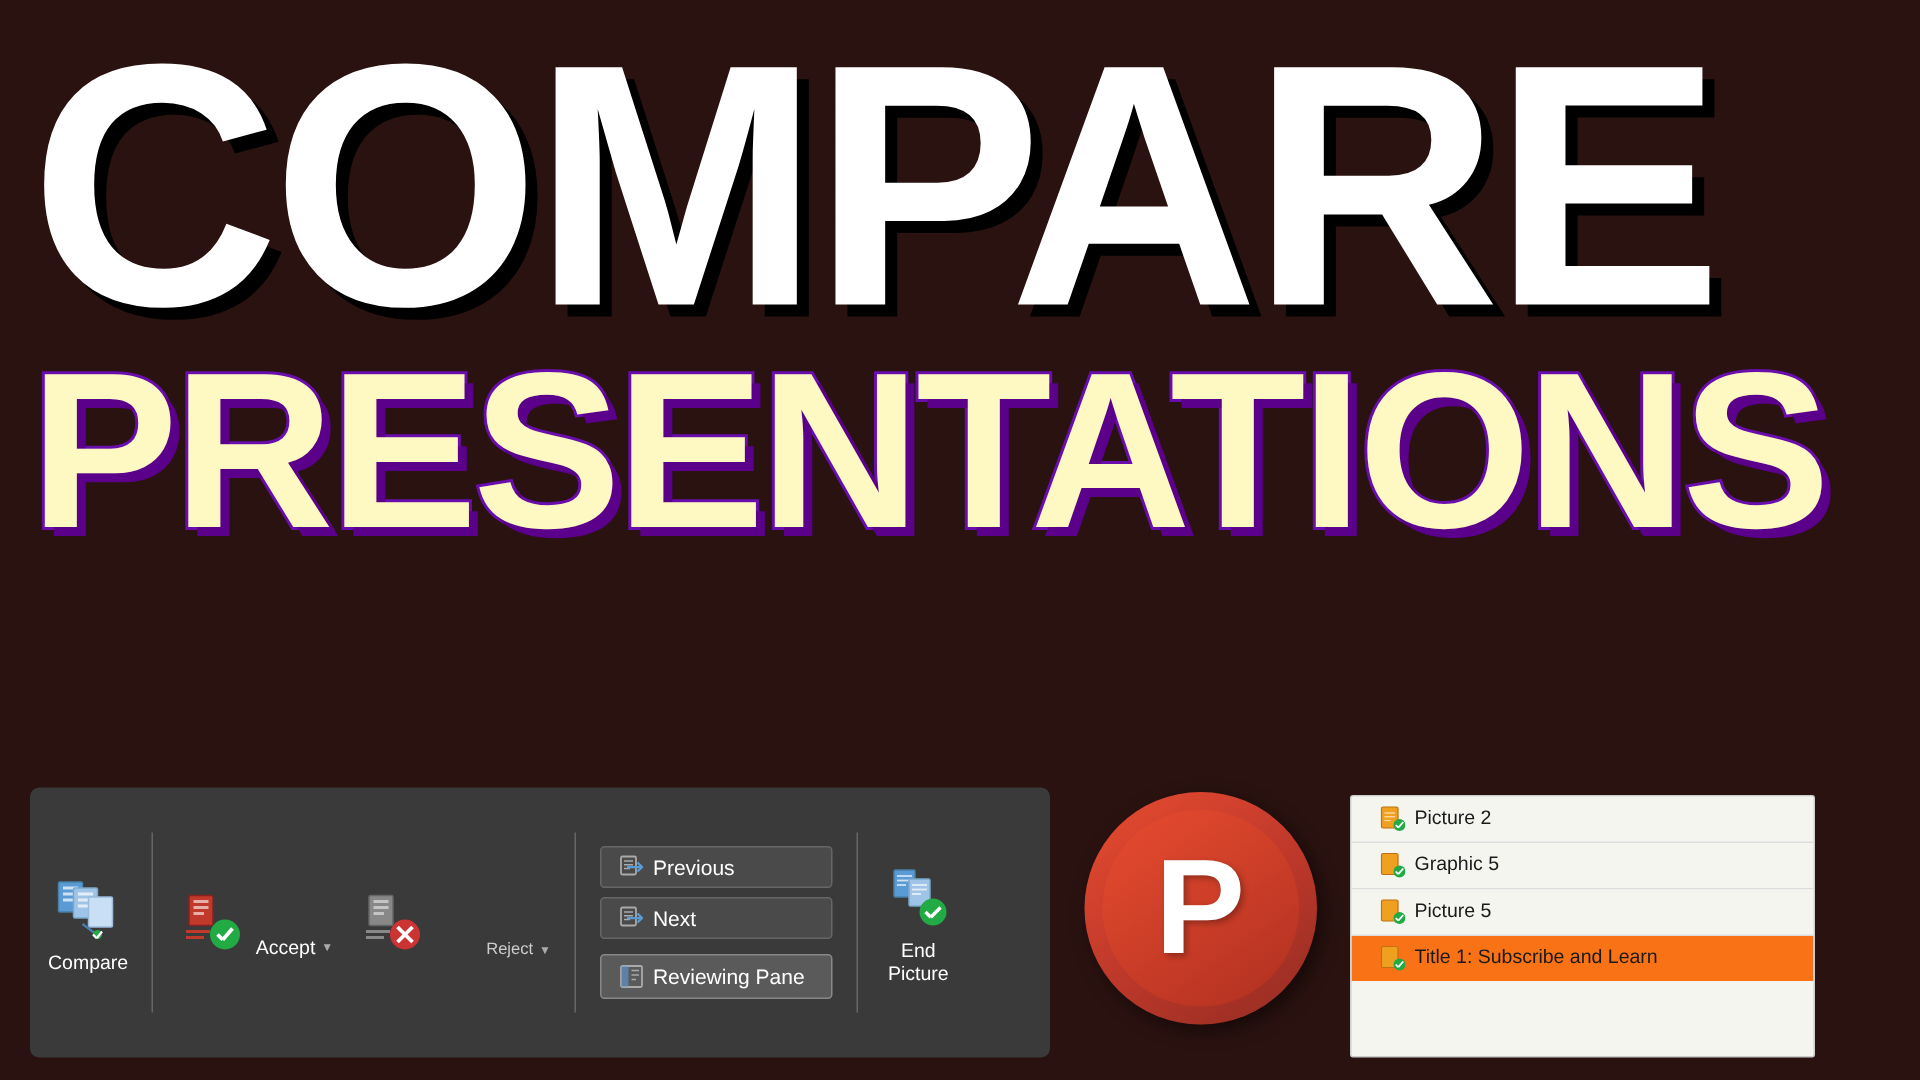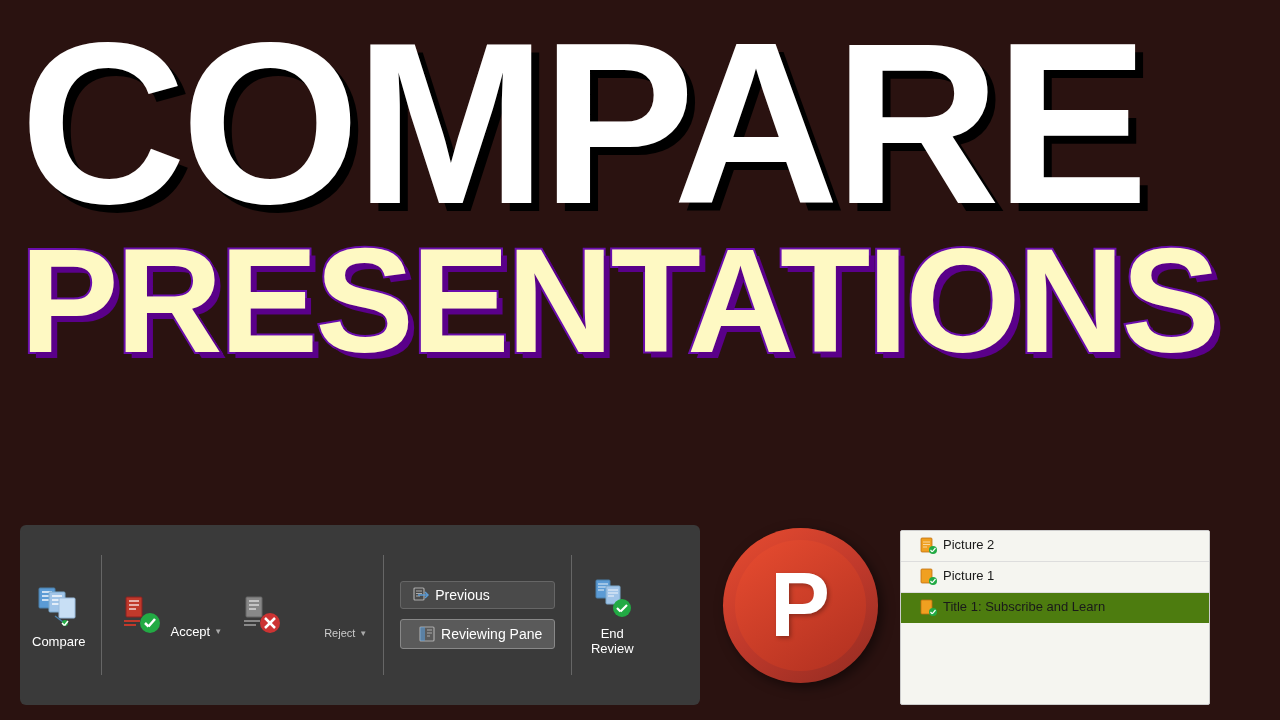--- a/index.html
+++ b/index.html
@@ -136,21 +136,20 @@
       display: flex;
       align-items: center;
       gap: 6px;
       background-color: #5a5a5a;
       border: 1px solid #888;
       border-radius: 3px;
       padding: 6px 12px;
       cursor: pointer;
       min-width: 155px;
       margin-top: 4px;
-      justify-content: flex-end;
     }
 
     .reviewing-btn-label {
       font-family: 'Segoe UI', Arial, sans-serif;
       font-size: 14px;
       color: #ffffff;
       font-weight: 500;
     }
 
     
@@ -221,21 +220,21 @@
       align-items: flex-start;
       gap: 6px;
       padding: 6px 18px;
       border-bottom: 1px solid #ddd;
       cursor: pointer;
       background-color: #f5f5f0;
     }
 
     .review-item:last-child {
       border-bottom: none;
-      background-color: #4d7c0f;
+      background-color: #f97316;
     }
 
     .review-item-icon {
       width: 18px;
       height: 18px;
       flex-shrink: 0;
     }
 
     .review-item-text {
       font-family: 'Segoe UI', Arial, sans-serif;
@@ -340,20 +339,31 @@
         <svg width="16" height="16" viewBox="0 0 16 16">
           <rect x="1" y="1" width="10" height="12" rx="1" fill="none" stroke="#aaa" stroke-width="1.2"></rect>
           <line x1="3" y1="4" x2="9" y2="4" stroke="#aaa" stroke-width="1"></line>
           <line x1="3" y1="6.5" x2="9" y2="6.5" stroke="#aaa" stroke-width="1"></line>
           <line x1="3" y1="9" x2="7" y2="9" stroke="#aaa" stroke-width="1"></line>
           <path d="M12 5 L15 8 L12 11" fill="none" stroke="#5b9bd5" stroke-width="1.5"></path>
           <line x1="5" y1="8" x2="15" y2="8" stroke="#5b9bd5" stroke-width="1.5"></line>
         </svg>
         <span class="nav-btn-label">Previous</span>
       </div>
+      <div class="nav-btn">
+        <svg width="16" height="16" viewBox="0 0 16 16">
+          <rect x="1" y="1" width="10" height="12" rx="1" fill="none" stroke="#aaa" stroke-width="1.2"></rect>
+          <line x1="3" y1="4" x2="9" y2="4" stroke="#aaa" stroke-width="1"></line>
+          <line x1="3" y1="6.5" x2="9" y2="6.5" stroke="#aaa" stroke-width="1"></line>
+          <line x1="3" y1="9" x2="7" y2="9" stroke="#aaa" stroke-width="1"></line>
+          <path d="M12 5 L15 8 L12 11" fill="none" stroke="#5b9bd5" stroke-width="1.5"></path>
+          <line x1="5" y1="8" x2="15" y2="8" stroke="#5b9bd5" stroke-width="1.5"></line>
+        </svg>
+        <span class="nav-btn-label">Next</span>
+      </div>
       <div class="reviewing-btn">
         <svg width="16" height="16" viewBox="0 0 16 16">
           <rect x="1" y="1" width="14" height="14" rx="1" fill="none" stroke="#aaa" stroke-width="1.2"></rect>
           <rect x="1" y="1" width="5" height="14" rx="1" fill="#5b9bd5" opacity="0.6"></rect>
           <line x1="8" y1="4" x2="13" y2="4" stroke="#aaa" stroke-width="1"></line>
           <line x1="8" y1="7" x2="13" y2="7" stroke="#aaa" stroke-width="1"></line>
           <line x1="8" y1="10" x2="11" y2="10" stroke="#aaa" stroke-width="1"></line>
         </svg>
         <span class="reviewing-btn-label">Reviewing Pane</span>
       </div>
@@ -371,21 +381,21 @@
           <rect x="16" y="10" width="14" height="18" rx="1" fill="#a0c4e8" stroke="#7aa8cc" stroke-width="1"></rect>
           <line x1="18" y1="14" x2="28" y2="14" stroke="#fff" stroke-width="1.2" opacity="0.7"></line>
           <line x1="18" y1="17" x2="28" y2="17" stroke="#fff" stroke-width="1.2" opacity="0.7"></line>
           <line x1="18" y1="20" x2="24" y2="20" stroke="#fff" stroke-width="1.2" opacity="0.7"></line>
           <circle cx="32" cy="32" r="9" fill="#22aa44"></circle>
           <line x1="27" y1="32" x2="30.5" y2="35.5" stroke="#fff" stroke-width="2.2"></line>
           <line x1="30.5" y1="35.5" x2="37" y2="29" stroke="#fff" stroke-width="2.2"></line>
         </svg>
       </div>
       <span class="ribbon-label" style="white-space:pre-line;text-align:center;">End
-Review</span>
+Picture</span>
     </div>
   </div>
 
   <div class="ppt-logo">
     <div class="ppt-logo-circle">
       <span class="ppt-p">P</span>
     </div>
   </div>
 
   <div class="review-pane">
@@ -401,21 +411,30 @@
       </svg>
       <span class="review-item-text">Picture 2</span>
     </div>
     <div class="review-item">
       <svg class="review-item-icon" viewBox="0 0 18 18">
         <rect x="2" y="1" width="11" height="14" rx="1" fill="#f0a020" stroke="#c07010" stroke-width="0.8"></rect>
         <circle cx="14" cy="13" r="4" fill="#22aa44"></circle>
         <line x1="11.5" y1="13" x2="13.2" y2="14.8" stroke="#fff" stroke-width="1.2"></line>
         <line x1="13.2" y1="14.8" x2="16.5" y2="11" stroke="#fff" stroke-width="1.2"></line>
       </svg>
-      <span class="review-item-text">Picture 1</span>
+      <span class="review-item-text">Graphic 5</span>
+    </div>
+    <div class="review-item">
+      <svg class="review-item-icon" viewBox="0 0 18 18">
+        <rect x="2" y="1" width="11" height="14" rx="1" fill="#f0a020" stroke="#c07010" stroke-width="0.8"></rect>
+        <circle cx="14" cy="13" r="4" fill="#22aa44"></circle>
+        <line x1="11.5" y1="13" x2="13.2" y2="14.8" stroke="#fff" stroke-width="1.2"></line>
+        <line x1="13.2" y1="14.8" x2="16.5" y2="11" stroke="#fff" stroke-width="1.2"></line>
+      </svg>
+      <span class="review-item-text">Picture 5</span>
     </div>
     <div class="review-item">
       <svg class="review-item-icon" viewBox="0 0 18 18">
         <rect x="2" y="1" width="11" height="14" rx="1" fill="#f0a020" stroke="#c07010" stroke-width="0.8"></rect>
         <circle cx="14" cy="13" r="4" fill="#22aa44"></circle>
         <line x1="11.5" y1="13" x2="13.2" y2="14.8" stroke="#fff" stroke-width="1.2"></line>
         <line x1="13.2" y1="14.8" x2="16.5" y2="11" stroke="#fff" stroke-width="1.2"></line>
       </svg>
       <span class="review-item-text">Title 1: Subscribe and Learn</span>
     </div>

